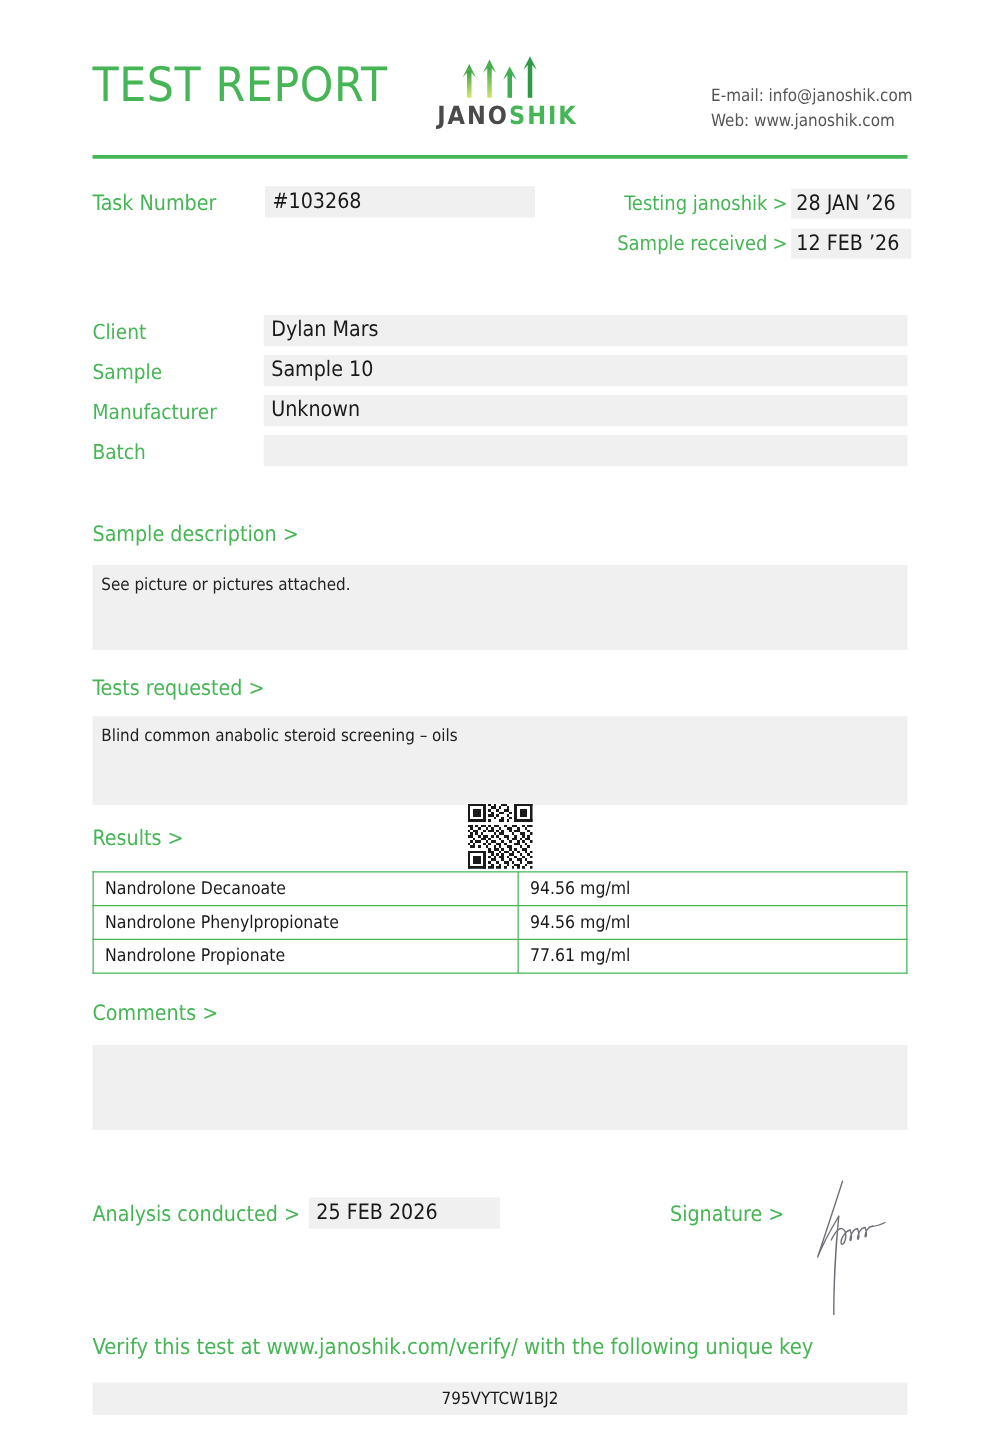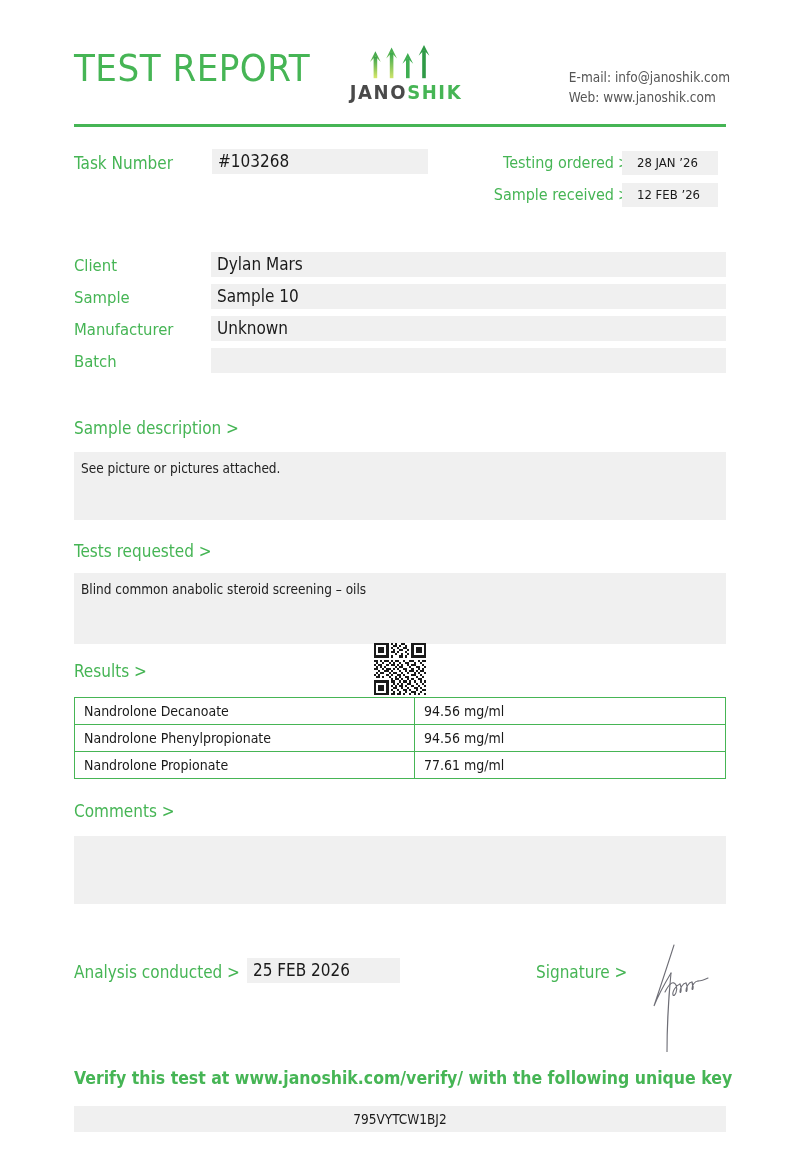--- a/index.html
+++ b/index.html
@@ -115,26 +115,26 @@
   }
   .date-row .dgt {
     position: absolute;
     right: 100px;
     top: 0;
     color: #46b555;
     font-size: 16px;
   }
   .date-row .dval {
     position: absolute;
-    right: 12px;
+    right: 1px;
     top: 0;
     width: 96px;
-    padding-left: 15px;
+    padding-left: 4px;
     box-sizing: border-box;
-    font-size: 13px;
+    font-size: 17px;
   }
   #date-ordered { left: 380px; top: 151px; width: 350px; }
   #date-received { left: 380px; top: 183px; width: 350px; }
   
   .info-block { position: absolute; left: 74px; top: 252px; width: 652px; }
   .info-row {
     position: relative;
     height: 32px;
   }
   .info-row .ilabel {
@@ -234,21 +234,20 @@
   }
   
   #verify-line {
     position: absolute;
     left: 74px; top: 1068px;
     width: 652px;
     text-align: left;
     font-size: 17.5px;
     color: #46b555;
     white-space: nowrap;
-    font-weight: bold;
   }
   #unique-key {
     position: absolute;
     left: 74px; top: 1106px;
     width: 652px; height: 26px;
     line-height: 26px;
     text-align: center;
     background: #f0f0f0;
     font-size: 13.5px;
     color: #1a1a1a;
@@ -291,21 +290,21 @@
       <div>Web: www.janoshik.com</div>
     </div>
   </div>
 
   <div class="rule"></div>
 
   <div class="task-label label-green">Task Number</div>
   <div class="task-value field-grey">#103268</div>
 
   <div class="date-row" id="date-ordered">
-    <span class="dlabel">Testing ordered</span>
+    <span class="dlabel">Testing janoshik</span>
     <span class="dgt">&gt;</span>
     <span class="dval field-grey">28 JAN ’26</span>
   </div>
 
   <div class="date-row" id="date-received">
     <span class="dlabel">Sample received</span>
     <span class="dgt">&gt;</span>
     <span class="dval field-grey">12 FEB ’26</span>
   </div>
 

